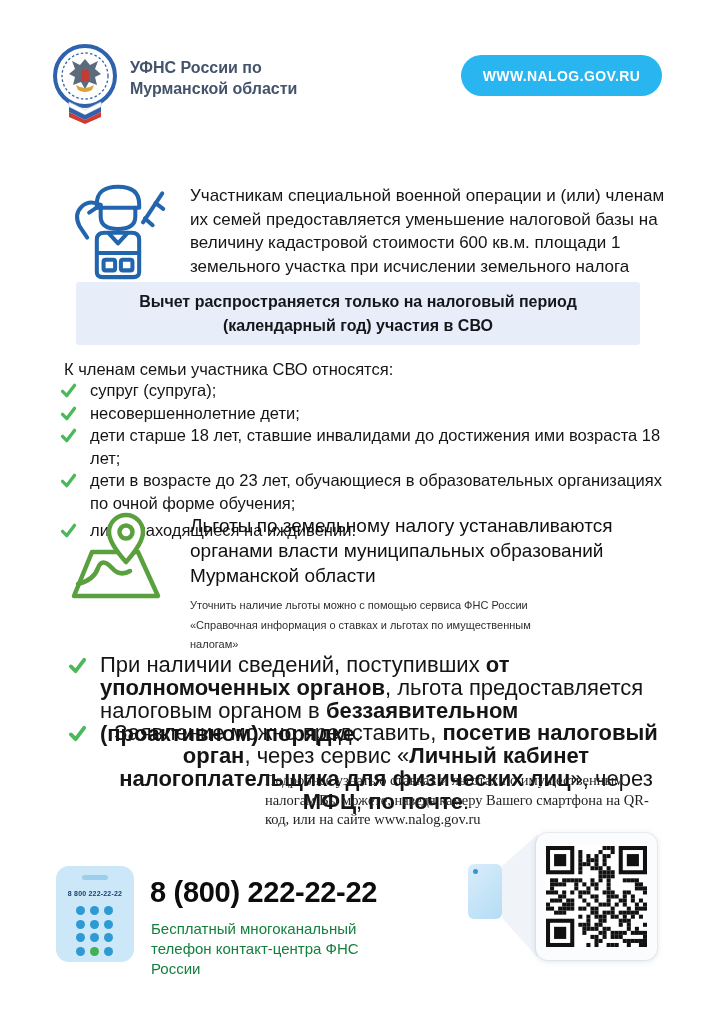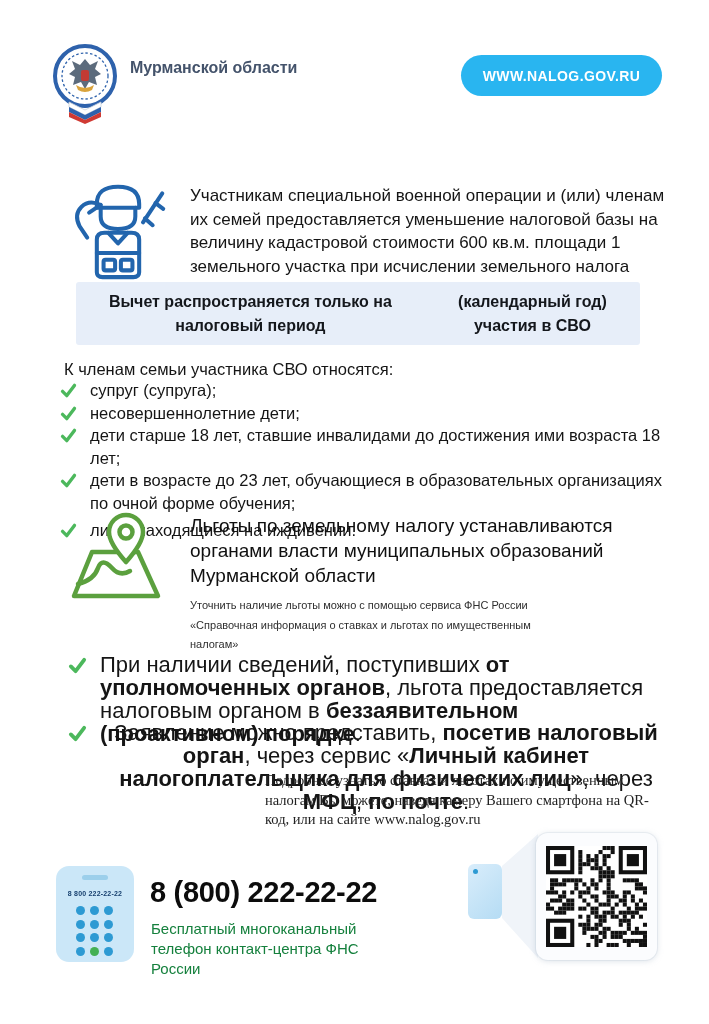--- a/index.html
+++ b/index.html
@@ -31,21 +31,21 @@
   
   .soldier { position:absolute; left:60px; top:178px; width:116px; height:102px; }
   .intro-text {
     position:absolute; left:190px; top:184px; width:482px;
     font-size:17px; line-height:23.5px; color:#151515;
   }
   
   .highlight {
     position:absolute; left:76px; top:282px; width:564px; height:63px;
     background:#e7eef9; border-radius:3px;
-    display:flex; flex-direction:row; align-items:center; justify-content:center;
+    display:flex; flex-direction:column; align-items:center; justify-content:center;
     font-size:16px; font-weight:700; color:#14171c; line-height:24px; text-align:center;
   }
   
   .family-heading { position:absolute; left:64px; top:360px; font-size:16.5px; color:#151515; }
   .family-list { position:absolute; left:56px; top:379px; width:628px; list-style:none; }
   .family-list li {
     position:relative; padding-left:34px; font-size:16.5px; line-height:22.5px;
     color:#151515; margin-bottom:0;
   }
   .family-list li.spaced { margin-top:5px; }
@@ -127,20 +127,21 @@
       <circle cx="33" cy="32" r="23" fill="none" stroke="#2e62ac" stroke-width="1.3" stroke-dasharray="2.5 2.2"></circle>
       <path d="M33 15 l5 6 8-4 -3 8 6 5 -6 3 2 8 -8 -3 -4 7 -4 -7 -8 3 2 -8 -6 -3 6 -5 -3 -8 8 4 z" fill="#5c6b7c"></path>
       <rect x="29" y="26" width="8" height="11" rx="2" fill="#c23b34"></rect>
       <path d="M24 41 q9 6 18 0 l-2 5 q-7 4 -14 0 z" fill="#d9a33c"></path>
       <path d="M17 58 L33 66 L49 58 L49 63 L33 71 L17 63 Z" fill="#ffffff" stroke="#c9d2dc" stroke-width="0.8"></path>
       <path d="M17 63 L33 71 L49 63 L49 68 L33 76 L17 68 Z" fill="#2e62ac"></path>
       <path d="M17 68 L33 76 L49 68 L49 73 L33 80 L17 73 Z" fill="#d03a33"></path>
     </svg>
   </div>
   <div class="org-name">
+    <div>УФНС России по</div>
     <div>Мурманской области</div>
   </div>
   <button class="site-btn">WWW.NALOG.GOV.RU</button>
 
 
   <div class="soldier">
     <svg viewBox="0 0 120 106" width="116" height="102" fill="none" stroke="#2265ad" stroke-width="4.2" stroke-linecap="round" stroke-linejoin="round">
       <path d="M38 27 Q38 9 60 9 Q82 9 82 27 L82 31 L38 31 Z"></path>
       <path d="M42 31 L42 40 Q42 53 60 53 Q78 53 78 40 L78 31"></path>
       <path d="M42 28 Q30 22 22 30 Q14 38 20 50 L28 62"></path>

